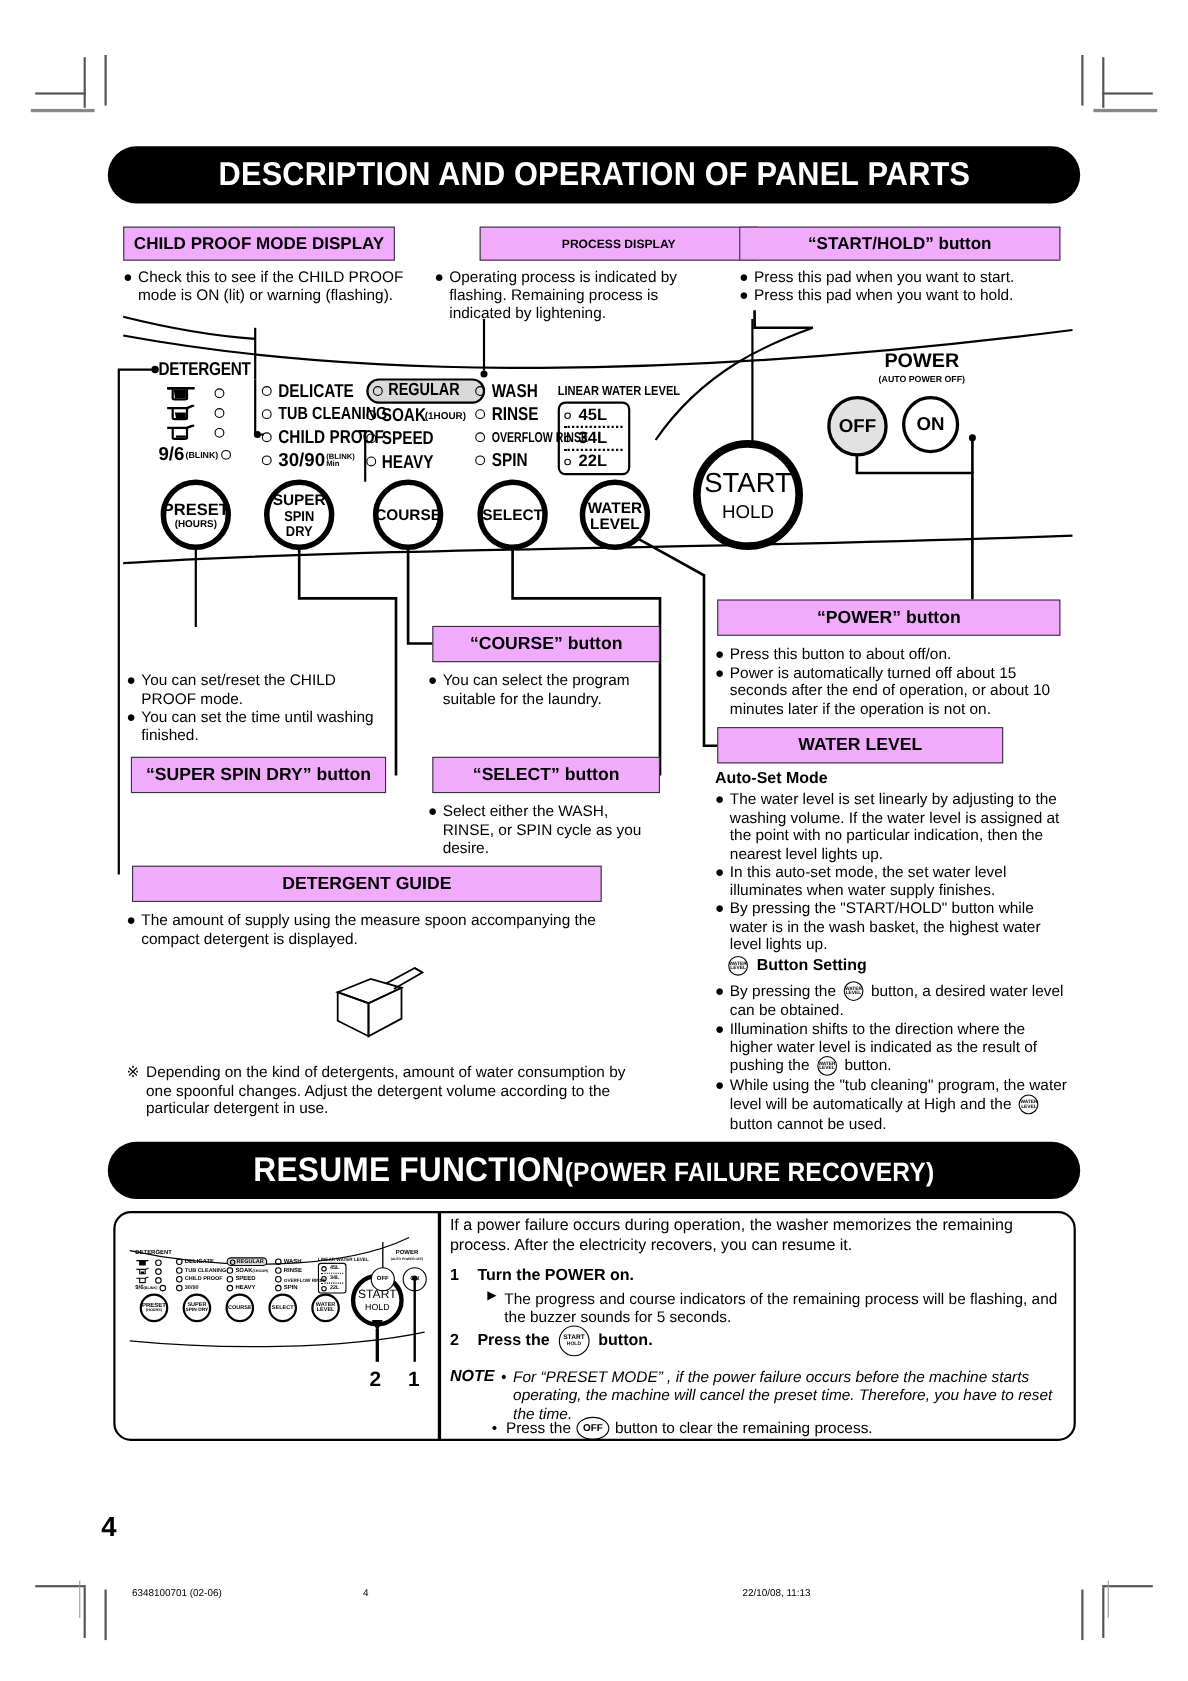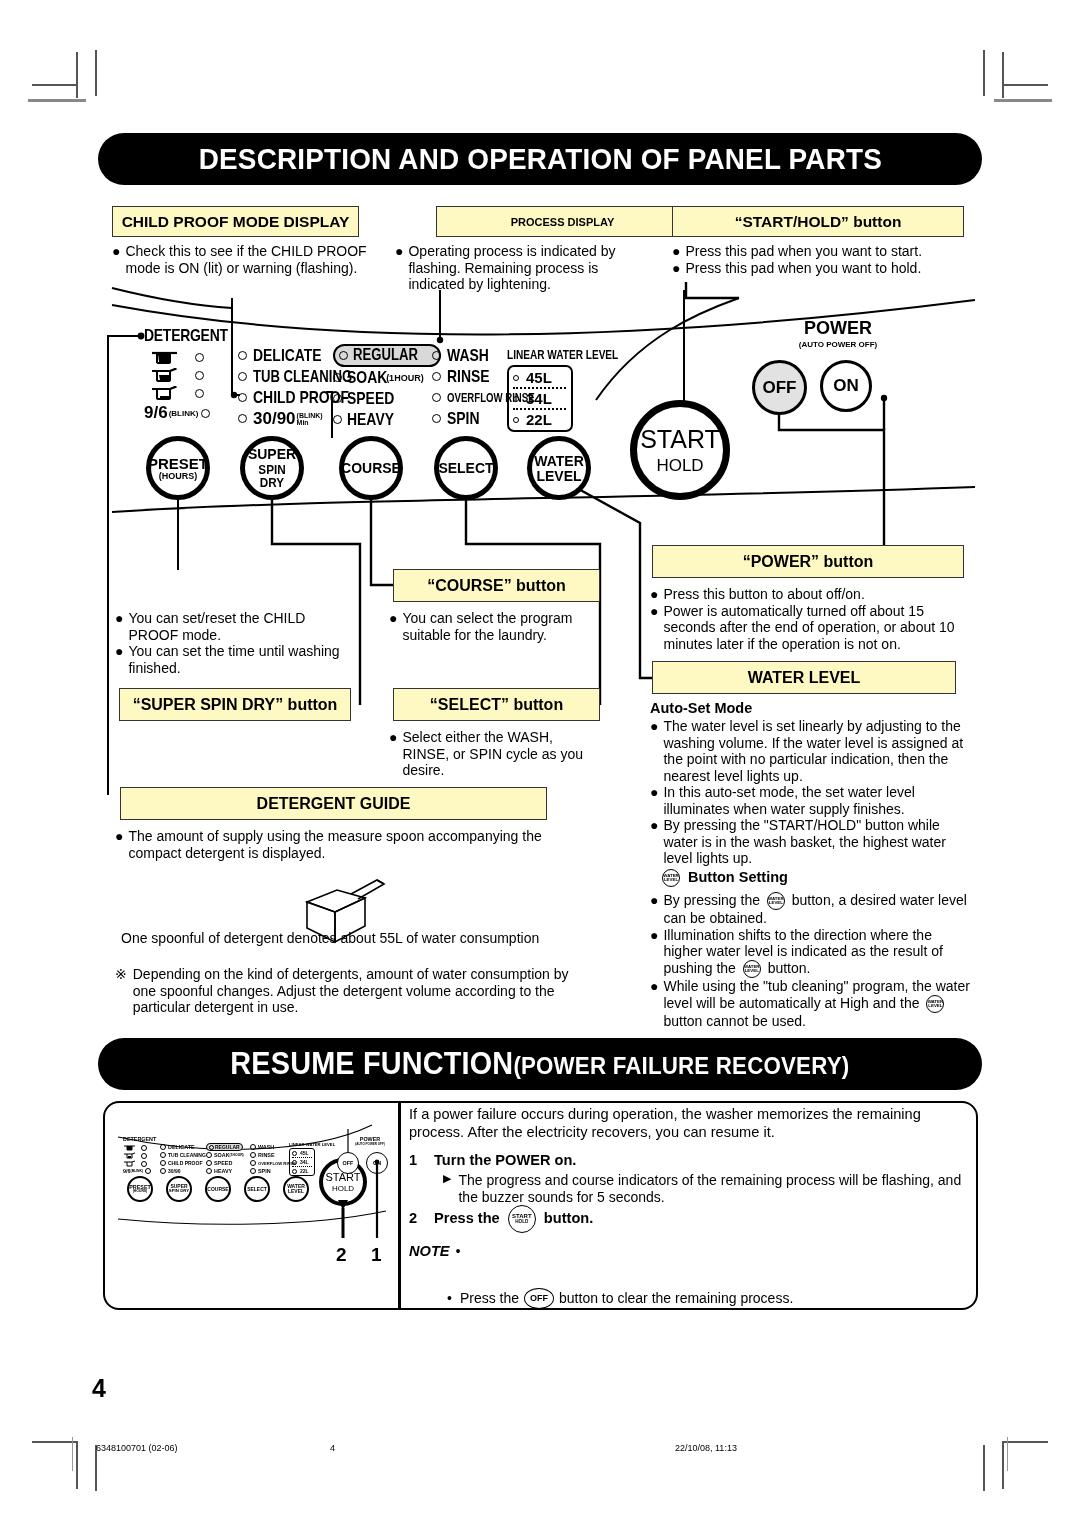--- a/index.html
+++ b/index.html
@@ -13,21 +13,21 @@
   .cm-v{width:2px;height:46px;}
   .cm-h2{height:3px;width:58px;background:#888;}
 
   
   .banner{position:absolute;background:#000;border-radius:26px;
           display:flex;align-items:center;justify-content:center;}
   .banner-txt{color:#fff;font-weight:bold;letter-spacing:.2px;
               transform:scaleX(.93);white-space:nowrap;}
 
   
-  .hbox{position:absolute;background:#fef9c3;border:1.6px solid #333;
+  .hbox{position:absolute;background:#f0abfc;border:1.6px solid #333;
         display:flex;align-items:center;justify-content:center;
         font-weight:bold;text-align:center;box-sizing:border-box;}
 
   
   .blist{position:absolute;}
   .bl{display:flex;align-items:flex-start;}
   .bl .dot{flex:0 0 auto;margin-right:5px;line-height:1.18;}
   .bl .tx{line-height:1.18;}
   .plain{position:absolute;line-height:1.2;}
 
@@ -386,23 +386,20 @@
   </div>
 
   <svg class="lines" width="130" height="80" style="left:285px;top:872px;">
     <path d="M22 30 L52 18 L80 26 L50 40 Z" stroke-width="1.6"></path>
     <path d="M22 30 L22 56 L50 70 L50 40 Z" stroke-width="1.6"></path>
     <path d="M50 40 L50 70 L80 54 L80 26 Z" stroke-width="1.6"></path>
     <path d="M66 22 L92 8 L99 12 L73 27" stroke-width="1.6"></path>
     <path d="M92 8 L99 12" stroke-width="1.6"></path>
   </svg>
 
-  <div class="plain" style="left:121px;top:930px;width:470px;font-size:14px;">
-    <span>One spoonful of detergent denotes about 55L of water consumption</span>
-  </div>
 
   <div class="blist" style="left:115px;top:966px;width:470px;font-size:14px;">
     <div class="bl">
       <span class="dot" style="margin-right:6px;">※</span>
       <span class="tx">Depending on the kind of detergents, amount of water consumption by one spoonful changes. Adjust the detergent volume according to the particular detergent in use.</span>
       </div>
   </div>
 
   <div class="hbox" style="left:652px;top:545px;width:312px;height:33px;font-size:16px;">
     <span>“POWER” button</span>
@@ -411,21 +408,21 @@
     <div class="bl">
         <span class="dot">●</span>
       <span class="tx">Press this button to about off/on.</span>
       </div>
     <div class="bl">
         <span class="dot">●</span>
       <span class="tx">Power is automatically turned off about 15 seconds after the end of operation, or about 10 minutes later if the operation is not on.</span>
       </div>
   </div>
 
-  <div class="hbox" style="left:652px;top:661px;width:304px;height:33px;font-size:16px;">
+  <div class="hbox" style="left:652px;top:661px;width:260px;height:33px;font-size:16px;">
     <span>WATER LEVEL</span>
   </div>
   <div class="plain" style="left:650px;top:700px;font-size:14.5px;font-weight:bold;">
     <span>Auto-Set Mode</span>
   </div>
   <div class="blist" style="left:650px;top:718px;width:320px;font-size:14px;">
     <div class="bl">
         <span class="dot">●</span>
       <span class="tx">The water level is set linearly by adjusting to the washing volume. If the water level is assigned at the point with no particular indication, then the nearest level lights up.</span>
       </div>
@@ -676,40 +673,41 @@
       <span>START</span>
       <span style="font-size:4.6px;">HOLD</span>
     </span>
     <span>button.</span>
   </div>
 
   <div class="plain" style="left:409px;top:1243px;width:565px;font-size:14px;font-style:italic;">
     <div style="display:flex;align-items:flex-start;">
       <span style="font-weight:bold;font-size:14.6px;flex:0 0 auto;">NOTE</span>
       <span style="flex:0 0 auto;margin:0 6px 0 6px;">•</span>
+      <span style="line-height:1.2;">For “PRESET MODE” , if the power failure occurs before the machine starts operating, the machine will cancel the preset time. Therefore, you have to reset the time.</span>
     </div>
   </div>
 
   <div class="plain" style="left:447px;top:1288px;width:530px;font-size:14px;">
     <div style="display:flex;align-items:center;">
       <span style="flex:0 0 auto;margin-right:8px;">•</span>
       <span>Press the</span>
       <span class="inline-circ" style="width:30px;height:21px;border-radius:50%;font-size:9px;margin:0 5px;">
         <span>OFF</span>
       </span>
       <span>button to clear the remaining process.</span>
     </div>
   </div>
 
   <div class="pagenum" style="left:92px;top:1374px;">
     <span>4</span>
   </div>
   <div class="frule" style="left:72px;top:1437px;width:1px;height:34px;background:#999;"></div>
   <div class="frule" style="left:1007px;top:1437px;width:1px;height:34px;background:#999;"></div>
-  <div class="footer-txt" style="left:96px;top:1443px;">
+  <div class="footer-txt" style="left:96px;top:1443px;padding-left:24px;">
     <span>6348100701 (02-06)</span>
   </div>
   <div class="footer-txt" style="left:330px;top:1443px;">
     <span>4</span>
   </div>
   <div class="footer-txt" style="left:675px;top:1443px;">
     <span>22/10/08, 11:13</span>
   </div>
 
 </div>

